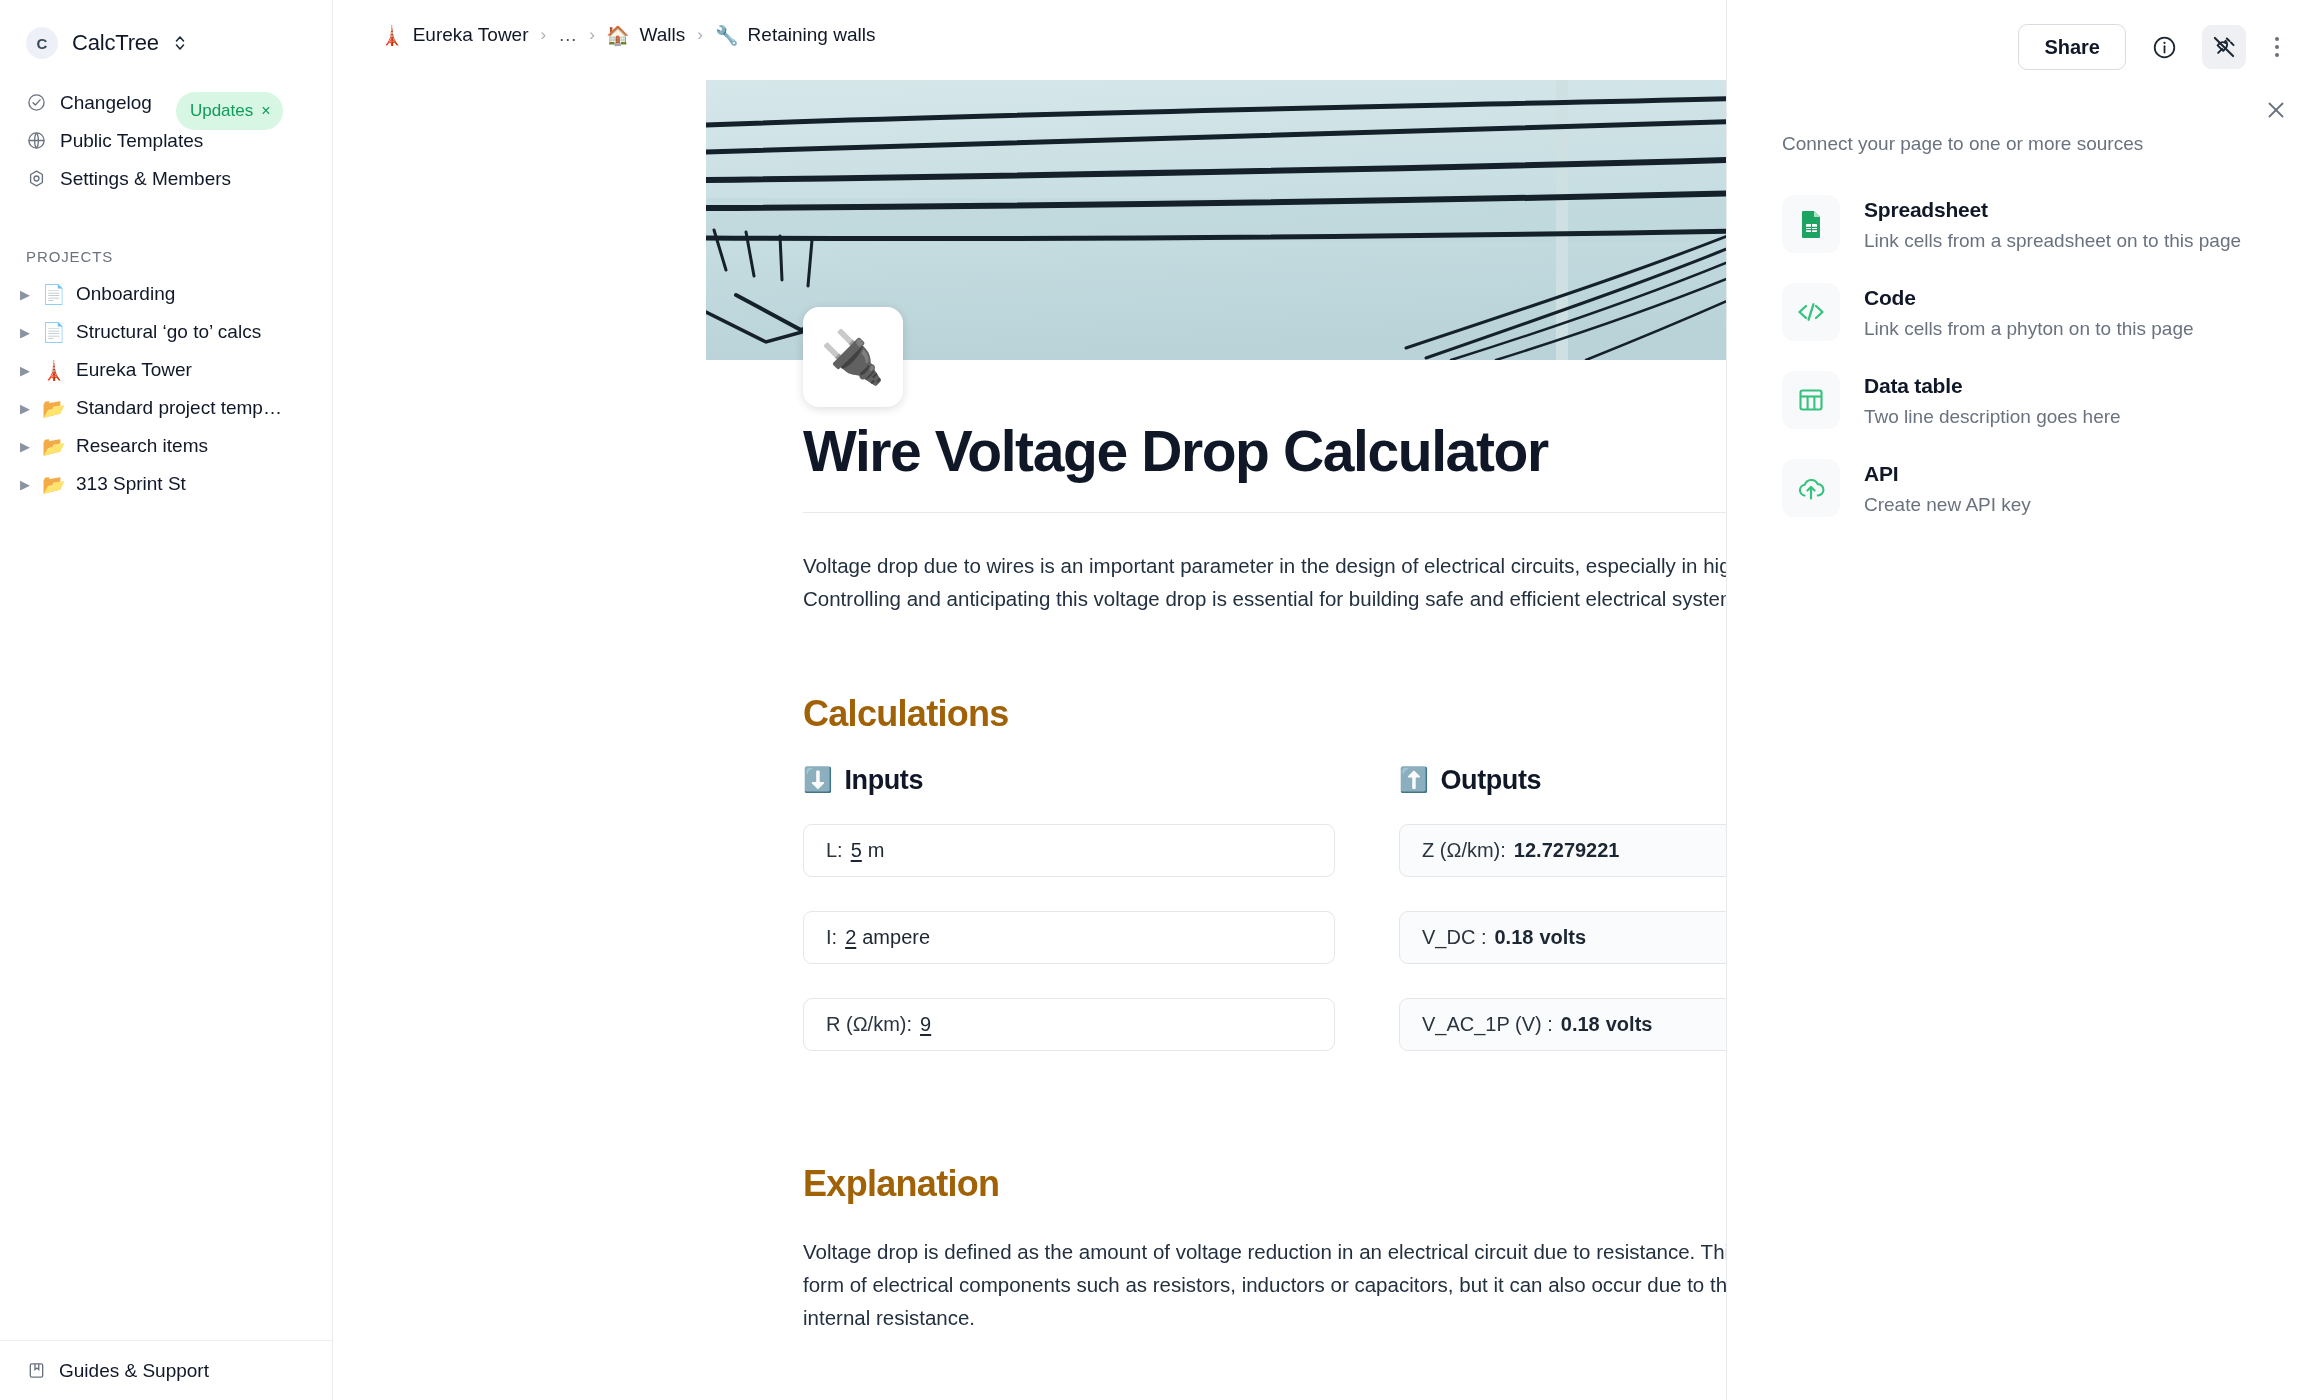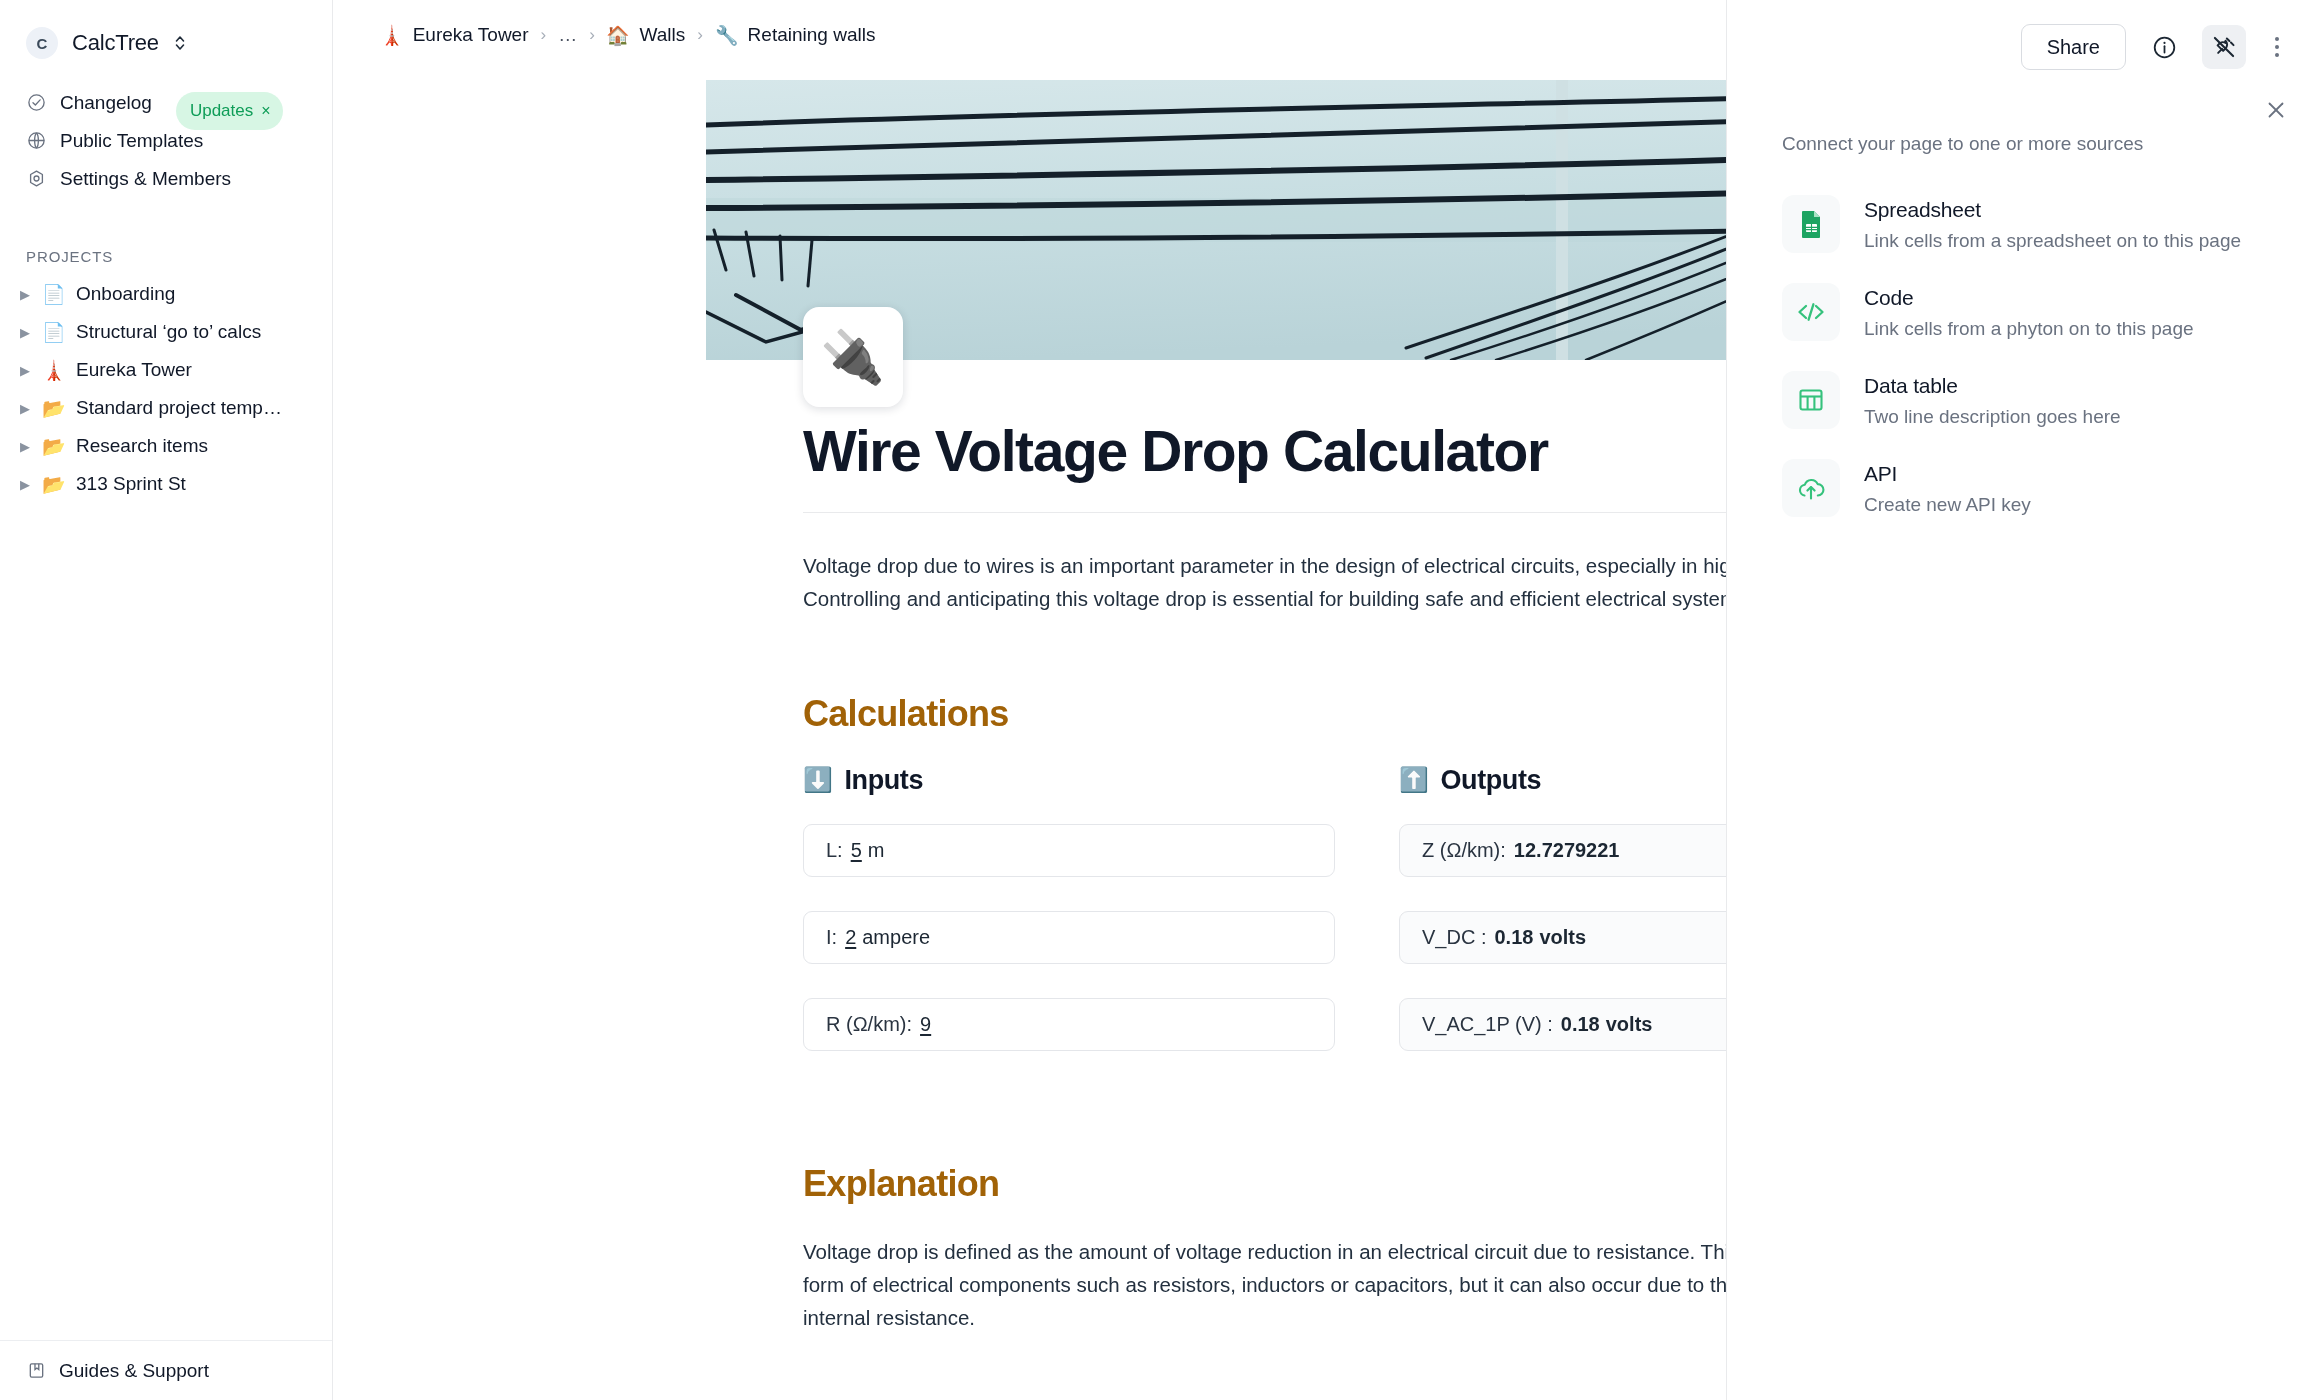--- a/index.html
+++ b/index.html
@@ -140,21 +140,21 @@
   .rightpanel {
     width: 593px; min-width: 593px; height: 1400px;
     background: #ffffff; position: relative;
   }
   .rp-top {
     display: flex; align-items: center; justify-content: flex-end;
     gap: 16px; height: 78px; padding-right: 28px; padding-top: 16px;
   }
   .share-btn {
     border: 1px solid #d9dce1; border-radius: 9px;
-    background: #fff; font-size: 20px; font-weight: 400; color: #101828;
+    background: #fff; font-size: 20px; font-weight: 700; color: #101828;
     padding: 12px 25px; cursor: pointer; line-height: 1;
   }
   .ic-btn {
     width: 44px; height: 44px; border-radius: 9px;
     display: flex; align-items: center; justify-content: center;
     color: #1c2733; cursor: pointer; background: transparent;
   }
   .ic-btn.active { background: #eef0f3; }
   .kebab { width: 30px; height: 44px; display: flex; flex-direction: column;
            align-items: center; justify-content: center; gap: 4px; cursor: pointer; }
@@ -168,21 +168,21 @@
   .rp-body { padding: 40px 40px 0 55px; }
   .rp-title { font-size: 31px; font-weight: 700; letter-spacing: -0.5px; color: #101828; }
   .rp-sub { font-size: 19px; color: #6a7280; margin-top: 15px; }
 
   .int-list { margin-top: 40px; }
   .int-row { display: flex; align-items: flex-start; gap: 24px; margin-bottom: 30px; cursor: pointer; }
   .int-ico {
     width: 58px; height: 58px; border-radius: 12px; background: #f7f9fa;
     display: flex; align-items: center; justify-content: center; flex: 0 0 58px;
   }
-  .int-name { font-size: 21px; font-weight: 400; color: #101828; letter-spacing: -0.2px; }
+  .int-name { font-size: 21px; font-weight: 700; color: #101828; letter-spacing: -0.2px; }
   .int-desc { font-size: 19px; color: #6a7280; margin-top: 8px; }
   .int-txt { padding-top: 3px; }
 </style>
 </head>
 <body>
 
 <div class="app">
 
   <aside class="sidebar">
 

